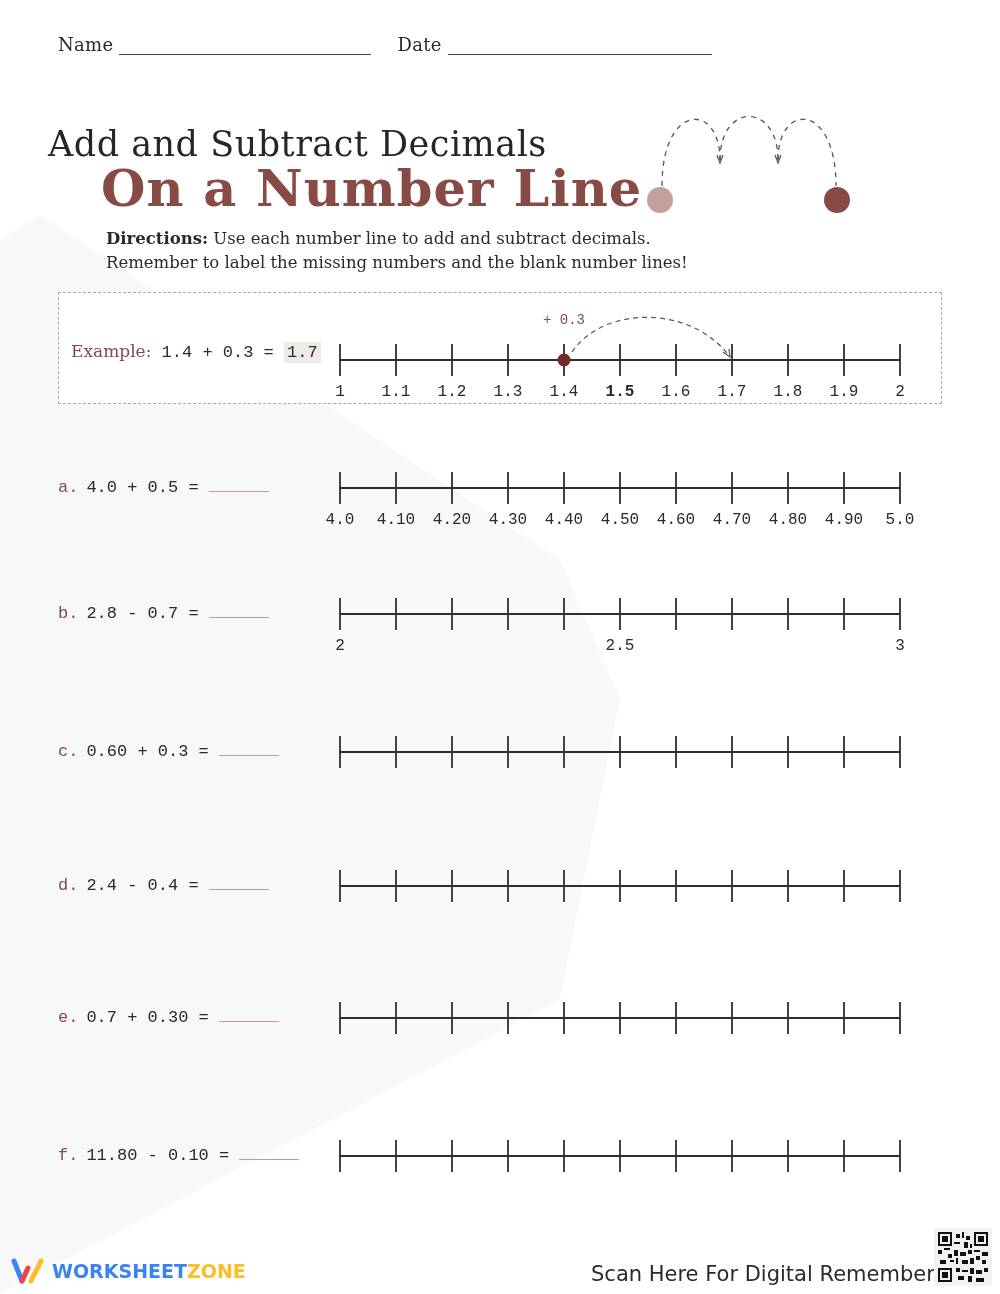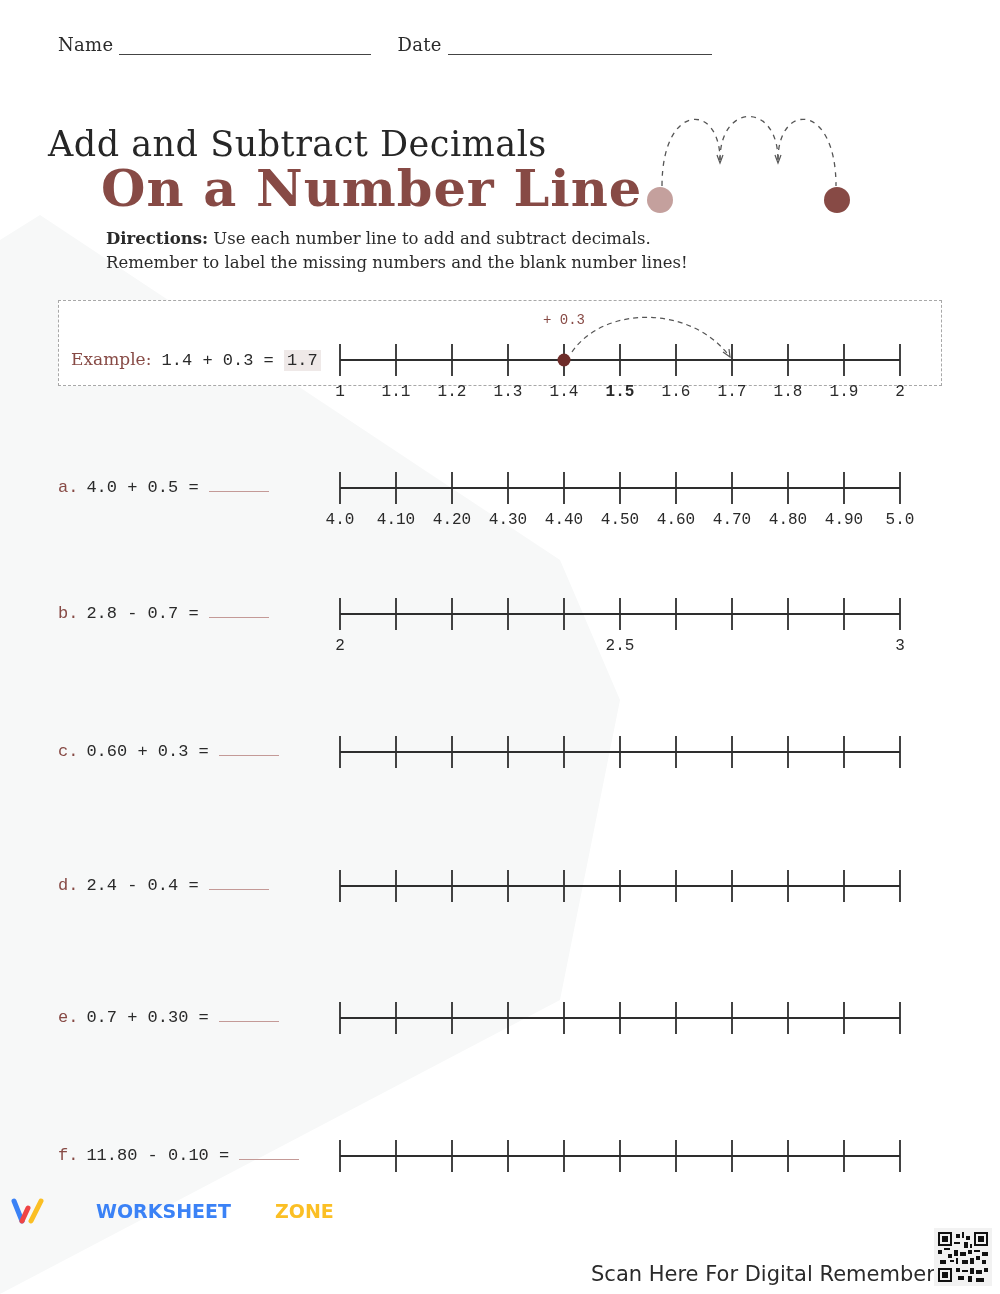--- a/index.html
+++ b/index.html
@@ -15,33 +15,33 @@
   .header-row .date-blank { width: 264px; }
 
   .title-1 { position: absolute; left: 48px; top: 124px; font-family: "DejaVu Serif", serif; font-size: 35px; color: #262626; letter-spacing: 0.5px; white-space: nowrap; }
   .title-2 { position: absolute; left: 58px; top: 158px; font-family: "DejaVu Serif", serif; font-size: 51px; font-weight: bold; color: #874a45; letter-spacing: 1px; white-space: nowrap; margin-left: 43px; }
 
   .deco { position: absolute; left: 640px; top: 108px; width: 220px; height: 110px; }
 
   .directions { position: absolute; left: 58px; top: 227px; font-family: "DejaVu Serif", serif; font-size: 16.5px; line-height: 24px; color: #2a2a2a; white-space: nowrap; margin-left: 48px; }
   .directions b { font-weight: bold; }
 
-  .example-box { position: absolute; left: 58px; top: 300px; width: 884px; height: 86px; border: 1.5px dashed #a8a8a8; background: #ffffff; }
+  .example-box { position: absolute; left: 58px; top: 292px; width: 884px; height: 112px; border: 1.5px dashed #a8a8a8; background: #ffffff; }
   .example-label { position: absolute; left: 12px; top: 48px; font-family: "Liberation Mono", monospace; font-size: 17px; white-space: nowrap; color: #2a2a2a; }
   .example-label .ex-word { color: #874a45; font-family: "DejaVu Serif", serif; font-size: 17px; }
   .example-label .answer-hl { background: #efe9e8; padding: 1px 3px; }
 
   .problem { position: absolute; left: 58px; font-family: "Liberation Mono", monospace; font-size: 17px; color: #2a2a2a; white-space: nowrap; display: flex; align-items: baseline; }
   .problem .letter { color: #874a45; margin-right: 8px; }
   .problem .ans-blank { display: inline-block; width: 60px; border-bottom: 1.5px solid #c49a97; margin-left: 10px; height: 1px; }
 
   .nl { position: absolute; left: 330px; width: 590px; height: 60px; }
   .nl svg { overflow: visible; }
 
-  .footer-logo { position: absolute; left: 10px; top: 1198px; display: flex; align-items: center; font-family: "DejaVu Sans", sans-serif; font-weight: bold; font-size: 19px; gap: 44px; }
+  .footer-logo { position: absolute; left: 10px; top: 1258px; display: flex; align-items: center; font-family: "DejaVu Sans", sans-serif; font-weight: bold; font-size: 19px; }
   .footer-logo .w-mark { margin-right: 6px; }
   .footer-logo .brand-1 { color: #3b82f6; }
   .footer-logo .brand-2 { color: #fbbf24; margin-left: 0; }
 
   .scan-text { position: absolute; left: 591px; top: 1262px; font-family: "DejaVu Sans", sans-serif; font-size: 21px; color: #2a2a2a; white-space: nowrap; }
   .qr { position: absolute; left: 934px; top: 1228px; width: 58px; height: 58px; background: #f2f2f2; padding: 4px; }
 </style>
 </head>
 <body>
 

